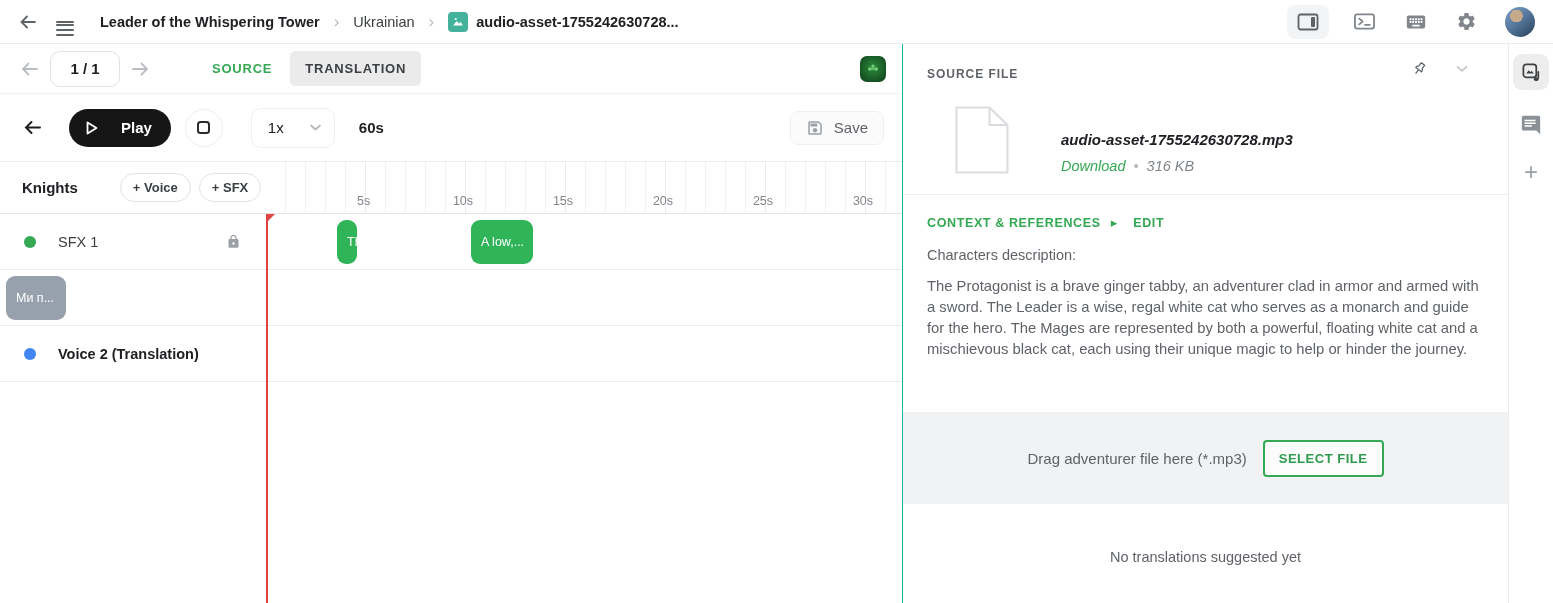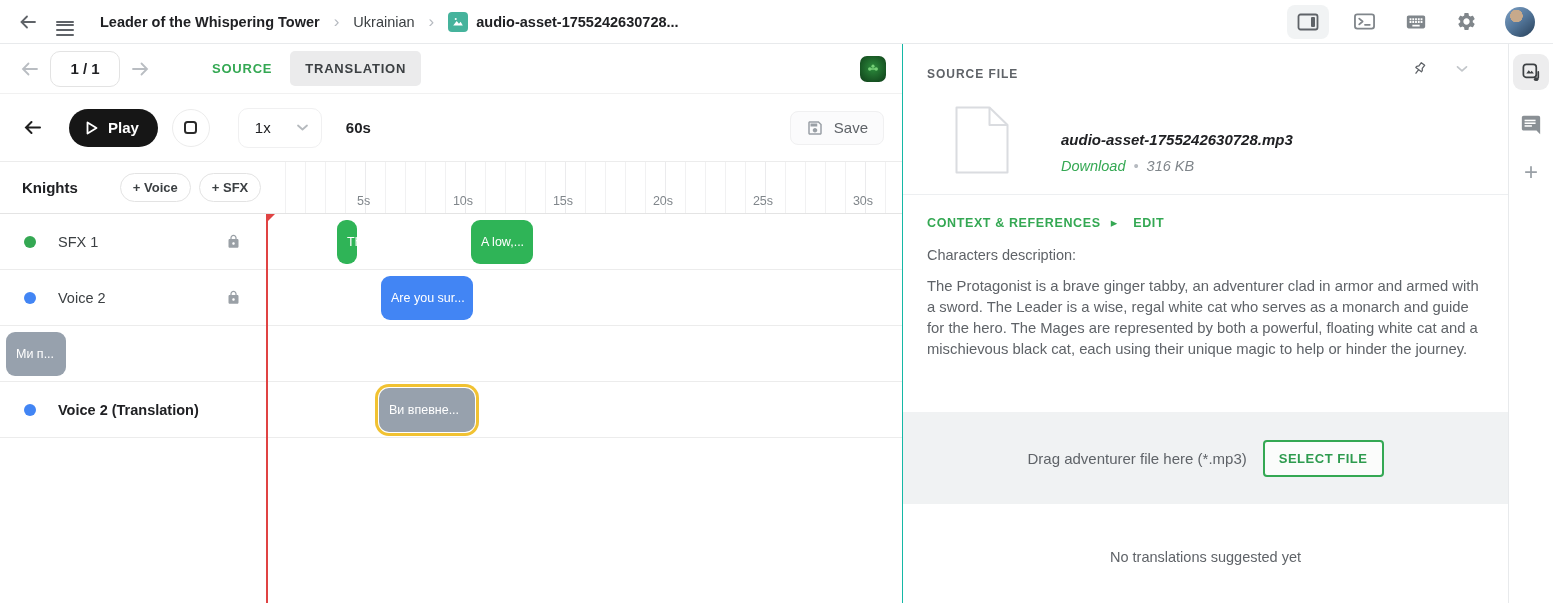--- a/index.html
+++ b/index.html
@@ -45,21 +45,21 @@
   .tab-source { margin-left:46px; font-size:13px; font-weight:700; letter-spacing:.06em; color:var(--accent);
                 background:none; border:none; cursor:pointer; padding:10px 12px; }
   .tab-translation { margin-left:6px; font-size:13px; font-weight:700; letter-spacing:.06em; color:var(--ink2);
                 background:#ebebec; border:none; border-radius:5px; cursor:pointer; padding:10px 15px; }
   .ext-icon { margin-left:auto; width:26px; height:26px; border-radius:7px;
               background:radial-gradient(circle at 50% 45%, #2c8c3c 0%, #175423 70%, #0f3d18 100%);
               display:flex; align-items:center; justify-content:center; }
 
   
   .transport { height:68px; flex:none; display:flex; align-items:center; padding:0 18px; border-bottom:1px solid var(--line2); }
-  .play-btn { display:flex; align-items:center; gap:9px; background:#161616; color:#fff; border:none; cursor:pointer;
+  .play-btn { display:flex; align-items:center; gap:22px; background:#161616; color:#fff; border:none; cursor:pointer;
               height:38px; border-radius:20px; padding:0 19px 0 15px; font-size:15px; font-weight:600; margin-left:22px;
               font-family:inherit; }
   .stop-btn { width:38px; height:38px; border-radius:50%; border:1px solid #ececec; background:#fff; cursor:pointer;
               display:flex; align-items:center; justify-content:center; margin-left:14px; }
   .stop-square { width:13px; height:13px; border:2.5px solid #2a2a2a; border-radius:3.5px; }
   .speed-select { width:84px; height:40px; border:1px solid #f0f0f1; border-radius:10px; background:#fff; cursor:pointer;
               display:flex; align-items:center; justify-content:space-between; padding:0 12px 0 16px; margin-left:28px; }
   .speed-val { font-size:15px; color:var(--ink); }
   .duration { font-size:15px; font-weight:700; margin-left:24px; }
   .save-btn { margin-left:auto; display:flex; align-items:center; gap:10px; background:#fbfbfc; border:1px solid #f0f0f1;
@@ -302,45 +302,30 @@
       <svg class="lock" width="15" height="15" viewBox="0 0 24 24" fill="#9aa0a6">
               <path d="M18 8h-1V6c0-2.76-2.24-5-5-5S7 3.24 7 6v2H6c-1.1 0-2 .9-2 2v10c0 1.1.9 2 2 2h12c1.1 0 2-.9 2-2V10c0-1.1-.9-2-2-2zm-6 9c-1.1 0-2-.9-2-2s.9-2 2-2 2 .9 2 2-.9 2-2 2zM9 8V6c0-1.66 1.34-3 3-3s3 1.34 3 3v2H9z"></path>
             </svg>
     </div>
     <div class="lane">
             <div class="clip green" style="left: 72px; width: 16px; text-align: right;">Th...</div>
             <div class="clip green" style="left: 206px; width: 62px;">A low,...</div>
           </div>
   </div>
         <div class="trow">
-    <div class="trow-left">
-      <span class="dot" style="background: rgb(66, 133, 244);"></span>
-      <span class="tname">Voice 2</span>
-      <svg class="lock" width="15" height="15" viewBox="0 0 24 24" fill="#9aa0a6">
-              <path d="M18 8h-1V6c0-2.76-2.24-5-5-5S7 3.24 7 6v2H6c-1.1 0-2 .9-2 2v10c0 1.1.9 2 2 2h12c1.1 0 2-.9 2-2V10c0-1.1-.9-2-2-2zm-6 9c-1.1 0-2-.9-2-2s.9-2 2-2 2 .9 2 2-.9 2-2 2zM9 8V6c0-1.66 1.34-3 3-3s3 1.34 3 3v2H9z"></path>
-            </svg>
-    </div>
-    <div class="lane">
-            <div class="clip blue" style="left: 116px; width: 92px;">Are you sur...</div>
-          </div>
-  </div>
-        <div class="trow">
     <div class="lane">
             <div class="clip gray" style="left: 6px; width: 60px;">Ми п...</div>
           </div>
   </div>
         <div class="trow">
     <div class="trow-left">
       <span class="dot" style="background: rgb(66, 133, 244);"></span>
       <span class="tname bold">Voice 2 (Translation)</span>
 
     </div>
-    <div class="lane">
-            <div class="clip gray selected" style="left: 114px; width: 96px;">Ви впевне...</div>
-          </div>
   </div>
         <div class="t-filler"></div>
       </div>
 
     <div class="playhead"></div>
   </section>
 
   <aside class="side-panel">
     <div class="panel-head">
       <span class="panel-title">SOURCE FILE</span>

